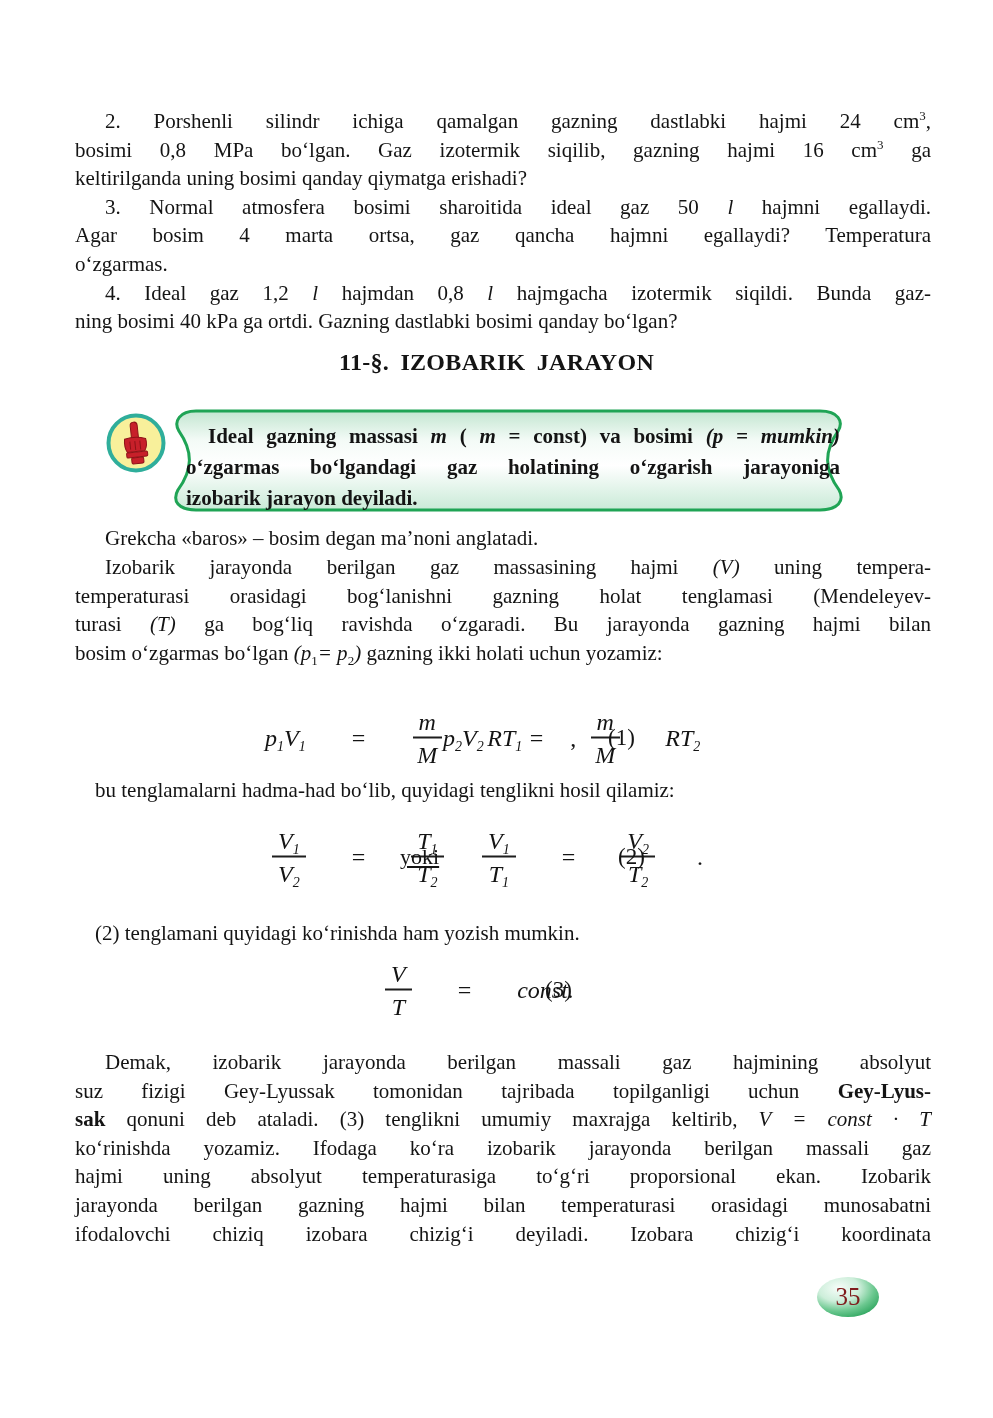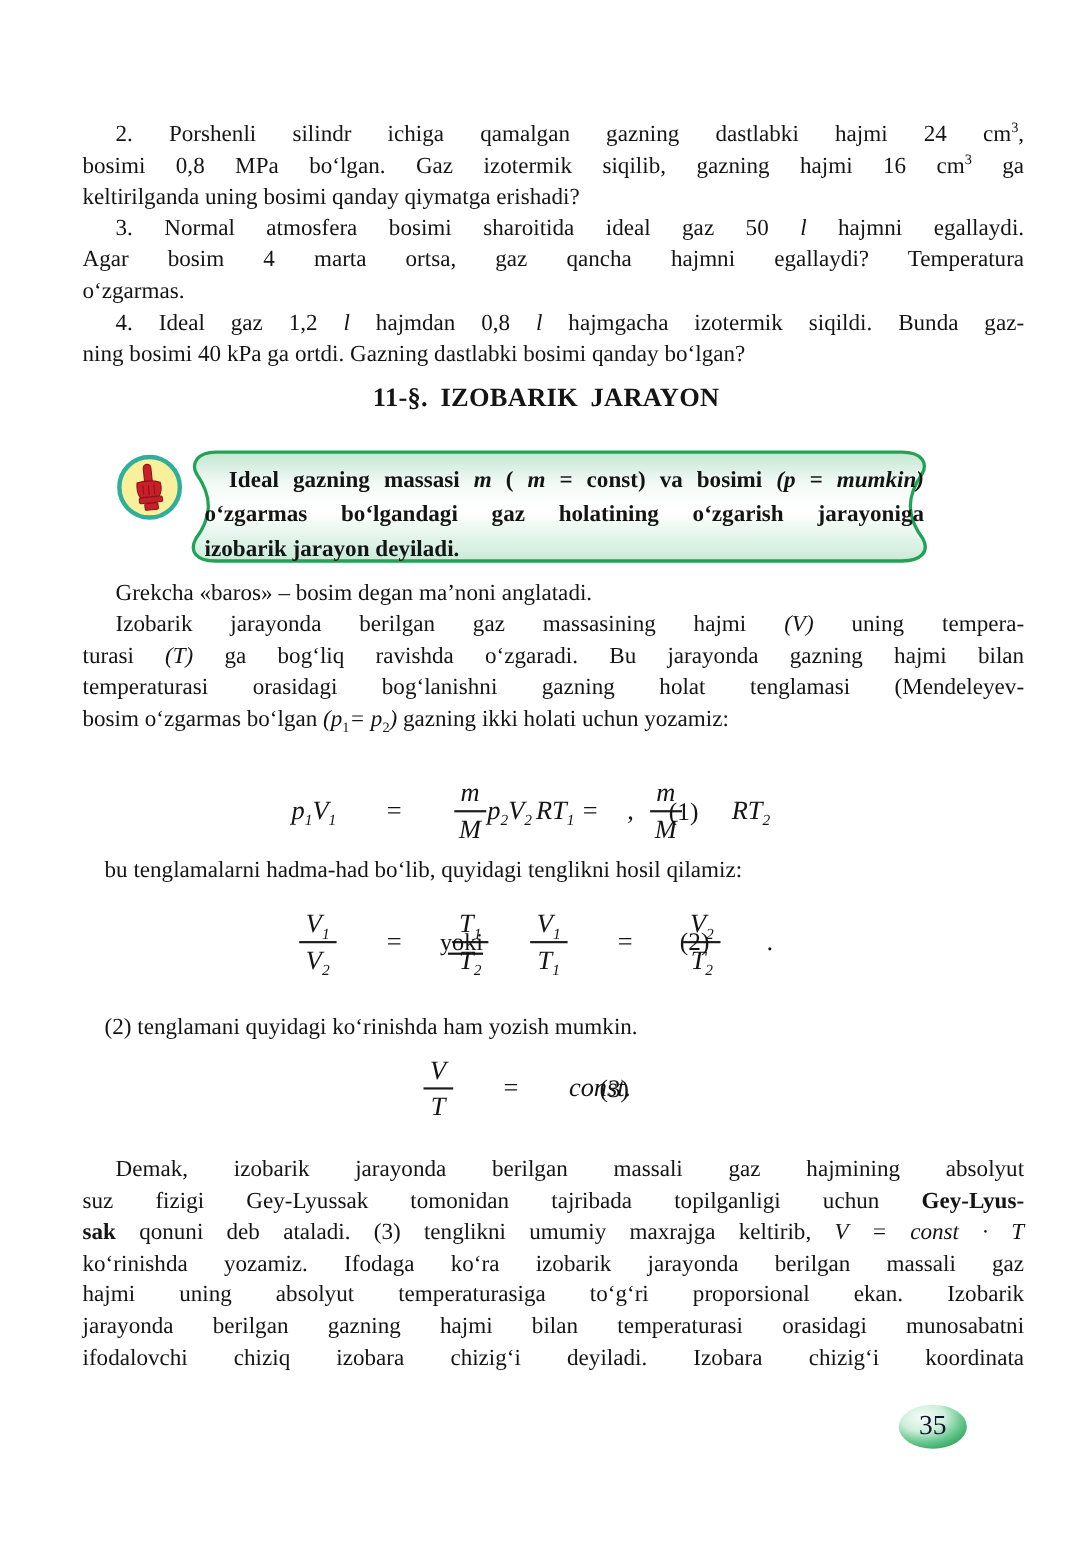--- a/index.html
+++ b/index.html
@@ -47,21 +47,21 @@
   .period { font-style:normal; margin-left:4px; }
   .yoki { position:absolute; top:50%; transform:translateY(-50%); font-style:normal;text-decoration:underline; }
   .eqlabel { position:absolute; top:50%; transform:translateY(-50%); font-style:normal; font-size:23px; }
   .rt { margin-left:6px; }
 
   .badge { position:absolute; left:816px; top:1276px; width:64px; height:42px; }
   .badge svg { position:absolute; left:0; top:0; }
   .badge .num {
     position:absolute; left:0; top:0; width:100%; height:100%;
     display:flex; align-items:center; justify-content:center;
-    font-size:25px; color:#0f172a;
+    font-size:25px; color:#7f1d1d;
   }
 </style>
 </head>
 <body>
 
 <div class="page">
 
   <section class="col" style="top:107px;">
     <div class="line j ind"><span>2. Porshenli silindr ichiga qamalgan gazning dastlabki hajmi 24 cm</span><sup>3</sup><span>,</span></div>
     <div class="line j"><span>bosimi 0,8 MPa bo‘lgan. Gaz izotermik siqilib, gazning hajmi 16 cm</span><sup>3</sup><span> ga</span></div>
@@ -106,22 +106,22 @@
       <div class="line">izobarik jarayon deyiladi.</div>
     </div>
   </div>
 
   <section class="col" style="top:524px;">
     <div class="line ind">Grekcha «baros» – bosim degan ma’noni anglatadi.</div>
   </section>
 
   <section class="col" style="top:553px;">
     <div class="line j ind"><span>Izobarik jarayonda berilgan gaz massasining hajmi </span><span class="it">(V)</span><span> uning tempera-</span></div>
+    <div class="line j">temperaturasi orasidagi bog‘lanishni gazning holat tenglamasi (Mendeleyev-</div>
     <div class="line j"><span>turasi </span><span class="it">(T)</span><span> ga bog‘liq ravishda o‘zgaradi. Bu jarayonda gazning hajmi bilan</span></div>
-    <div class="line j">temperaturasi orasidagi bog‘lanishni gazning holat tenglamasi (Mendeleyev-</div>
     <div class="line"><span>bosim o‘zgarmas bo‘lgan </span><span class="it">(p</span><sub>1</sub><span class="it">= p</span><sub>2</sub><span class="it">)</span><span> gazning ikki holati uchun yozamiz:</span></div>
   </section>
 
   <div class="eqrow" style="top:706px; height:64px;">
     <span class="eqterm" style="left:190px;">
       <span><span>p</span><sub>1</sub><span>V</span><sub>1</sub></span>
       <span class="rel">=</span>
       <span class="frac">
           <span class="num">m</span>
           <span class="den">M</span>

